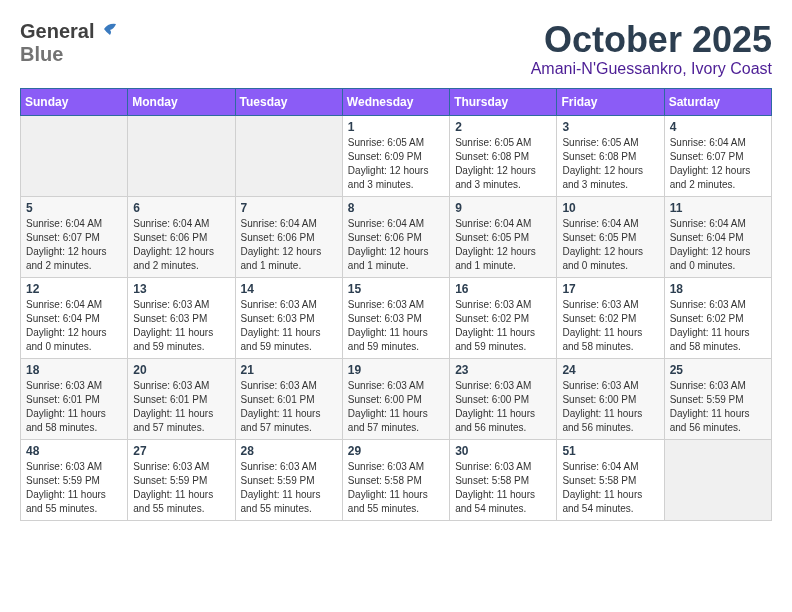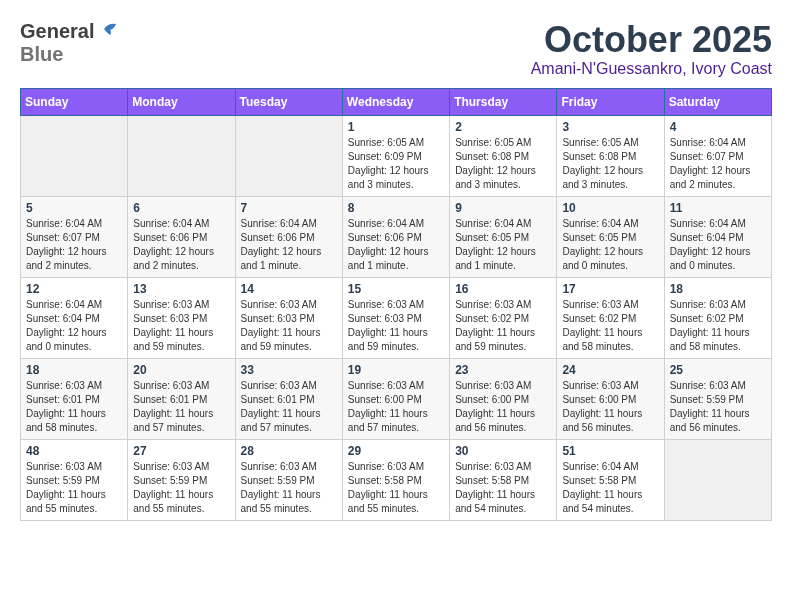--- a/index.html
+++ b/index.html
@@ -215,21 +215,21 @@
       <tr>
         <td>
           <span class="day-num">18</span>
           <div class="day-info">Sunrise: 6:03 AM<br>Sunset: 6:01 PM<br>Daylight: 11 hours and 58 minutes.</div>
         </td>
         <td>
           <span class="day-num">20</span>
           <div class="day-info">Sunrise: 6:03 AM<br>Sunset: 6:01 PM<br>Daylight: 11 hours and 57 minutes.</div>
         </td>
         <td>
-          <span class="day-num">33</span>
+          <span class="day-num">21</span>
           <div class="day-info">Sunrise: 6:03 AM<br>Sunset: 6:01 PM<br>Daylight: 11 hours and 57 minutes.</div>
         </td>
         <td>
           <span class="day-num">19</span>
           <div class="day-info">Sunrise: 6:03 AM<br>Sunset: 6:00 PM<br>Daylight: 11 hours and 57 minutes.</div>
         </td>
         <td>
           <span class="day-num">23</span>
           <div class="day-info">Sunrise: 6:03 AM<br>Sunset: 6:00 PM<br>Daylight: 11 hours and 56 minutes.</div>
         </td>

